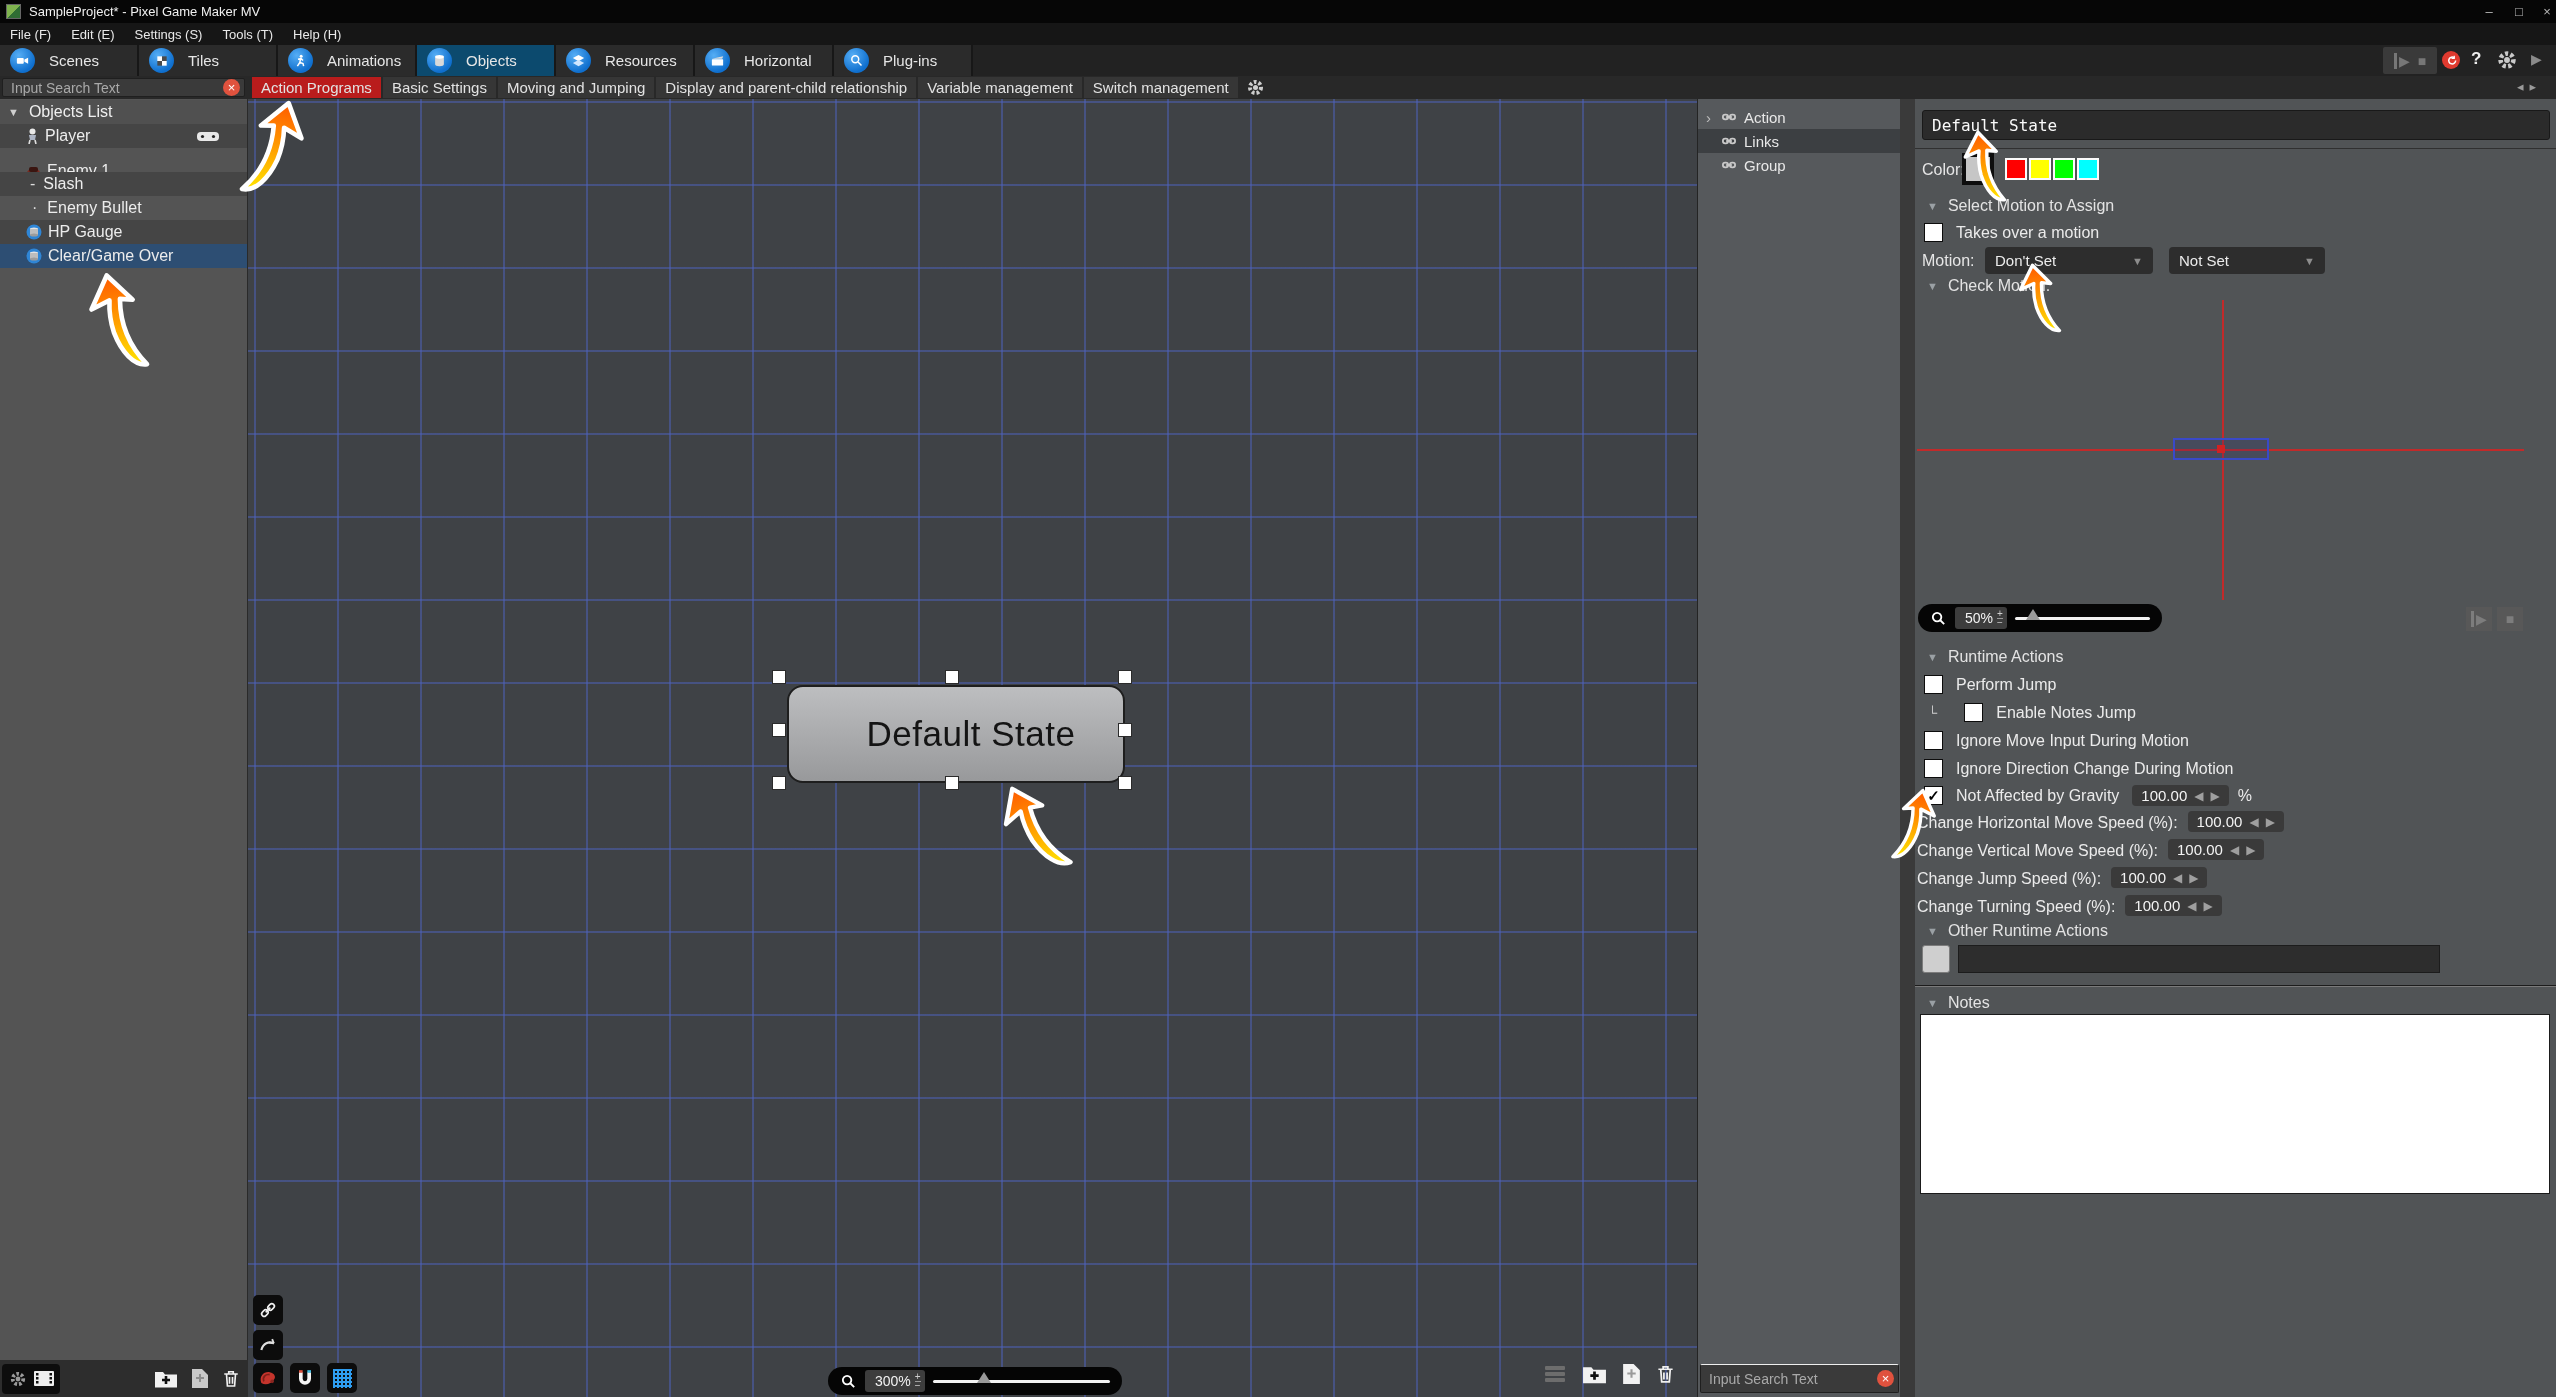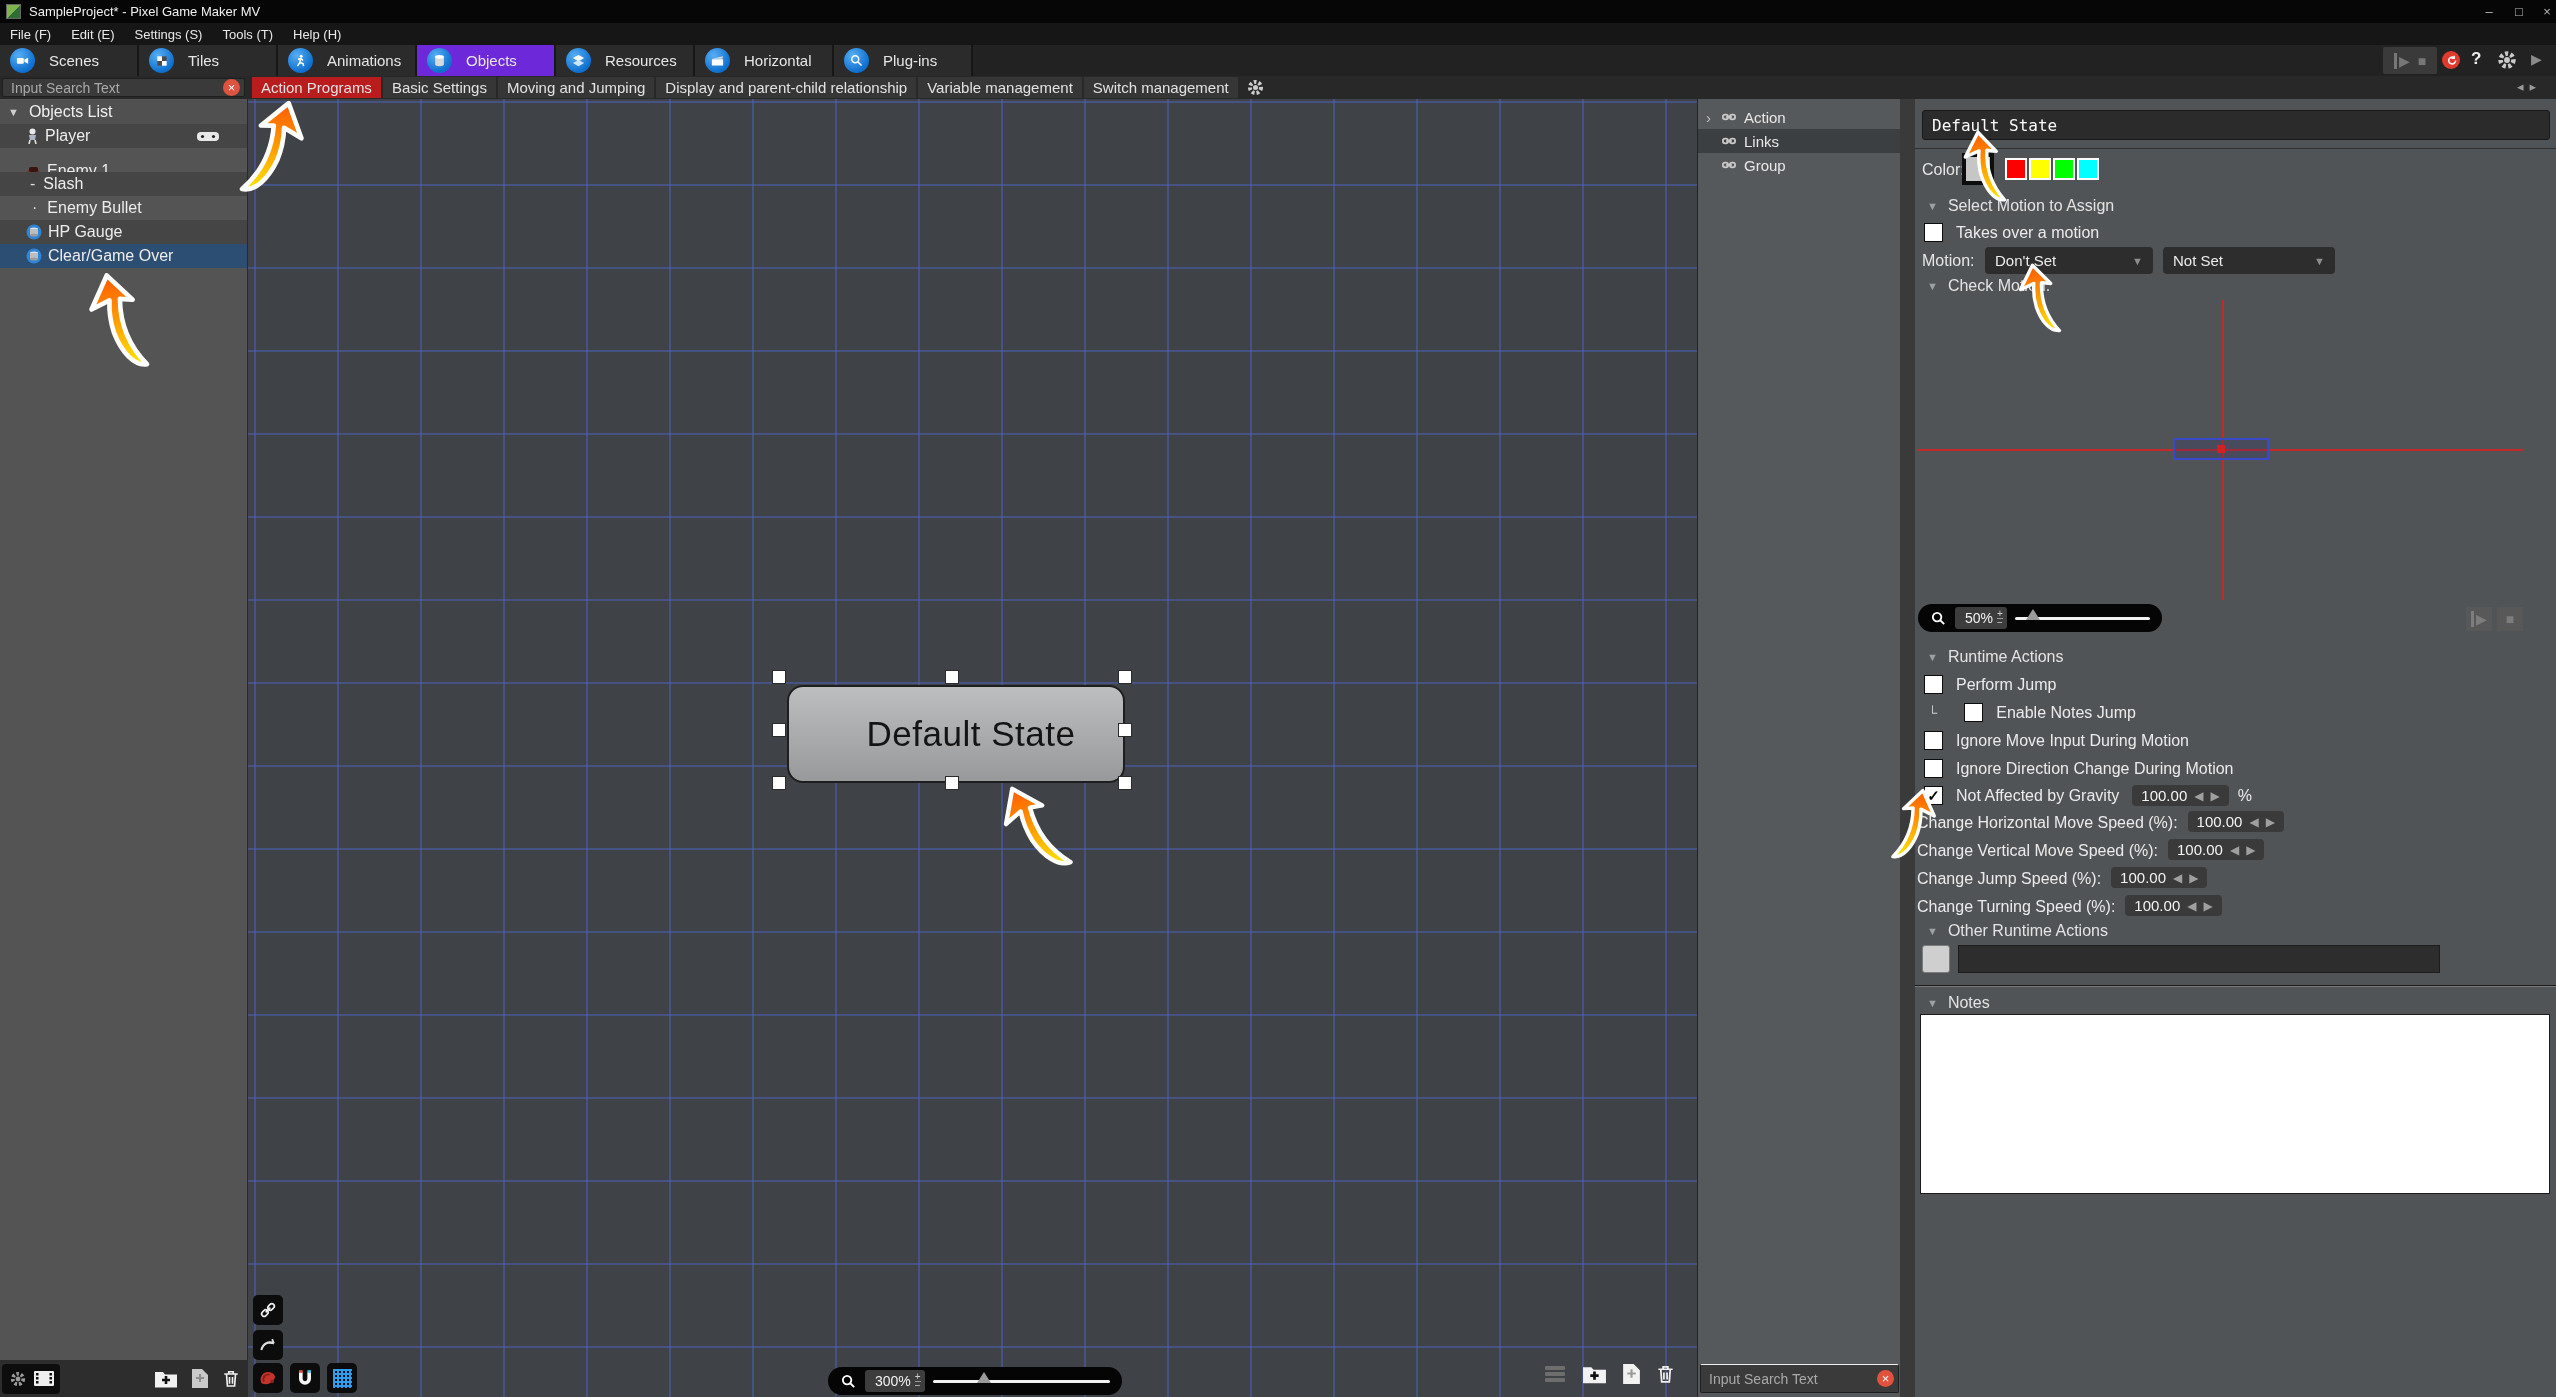--- a/index.html
+++ b/index.html
@@ -9,21 +9,21 @@
   svg{display:block}
 
   
   .titlebar{left:0;top:0;width:2556px;height:23px;background:#060606;display:flex;align-items:center;font-size:13px;color:#f0f0f0}
   .appicon{width:15px;height:15px;margin:0 8px 0 6px;border:1px solid #666;background:linear-gradient(135deg,#7fb34e 0 50%,#2f6d33 50% 100%)}
   .wctl{position:absolute;top:0;height:23px;width:26px;display:flex;align-items:center;justify-content:center;color:#b9b9b9;font-size:13px}
   .menubar{left:0;top:23px;width:2556px;height:22px;background:#161616;display:flex;align-items:center;font-size:13px;color:#e9e9e9}
   .menuitem{padding:0 10px;height:100%;display:flex;align-items:center}
   .toolbar{left:0;top:45px;width:2556px;height:31px;background:#222;display:flex}
   .ttab{width:139px;height:31px;display:flex;align-items:center;gap:14px;padding-left:10px;background:#2b2b2b;border-right:2px solid #171717;font-size:15px;color:#e6e6e6}
-  .ttab.sel{background:#6d28d9}
+  .ttab.sel{background:#0c4a6e}
   .bluecirc{width:25px;height:25px;border-radius:50%;background:radial-gradient(circle at 35% 30%,#56aef5,#0f6fce 70%);display:flex;align-items:center;justify-content:center;flex:0 0 auto}
   .tabrow{left:0;top:76px;width:2556px;height:23px;background:#282828;display:flex;align-items:center}
   .otab{height:21px;display:inline-flex;align-items:center;padding:0 9px;margin-right:2px;background:#363636;font-size:15px;color:#e2e2e2;white-space:nowrap}
   .otab.sel{background:#b91c1c}
 
   
   .searchbox{background:#3a3a3a;border:1px solid #1f1f1f;border-radius:2px;display:flex;align-items:center;padding:0 4px 0 8px}
   .searchbox input{flex:1;background:transparent;border:0;outline:none;color:#fef9c3;font-size:14px;font-family:"Liberation Sans",sans-serif;min-width:0}
   .searchbox input::placeholder{color:#a9a9a9}
   .clearx{width:17px;height:17px;border-radius:50%;background:#e0523e;color:#fff;display:flex;align-items:center;justify-content:center;font-size:13px;line-height:1;flex:0 0 auto}
@@ -452,21 +452,21 @@
   <div class="ckrow" style="left:9px;top:124px">
     <span class="checkbox"></span>
     <span>Takes over a motion</span>
   </div>
 
   <span class="abs" style="left:7px;top:153px;color:#e6e6e6">Motion:</span>
   <div class="dd" style="left:70px;top:148px;width:168px">
     <span>Don't Set</span>
     <span class="tri">▼</span>
   </div>
-  <div class="dd" style="left:248px;top:148px;width:172px">
+  <div class="dd" style="left:254px;top:148px;width:156px">
     <span>Not Set</span>
     <span class="tri">▼</span>
   </div>
 
   <div class="secthdr" style="left:12px;top:178px">
     <span class="tri">▼</span>
     <span>Check Motion:</span>
   </div>
 
   <div class="abs" style="left:2px;top:350px;width:607px;height:2px;background:#c22a2a"></div>

